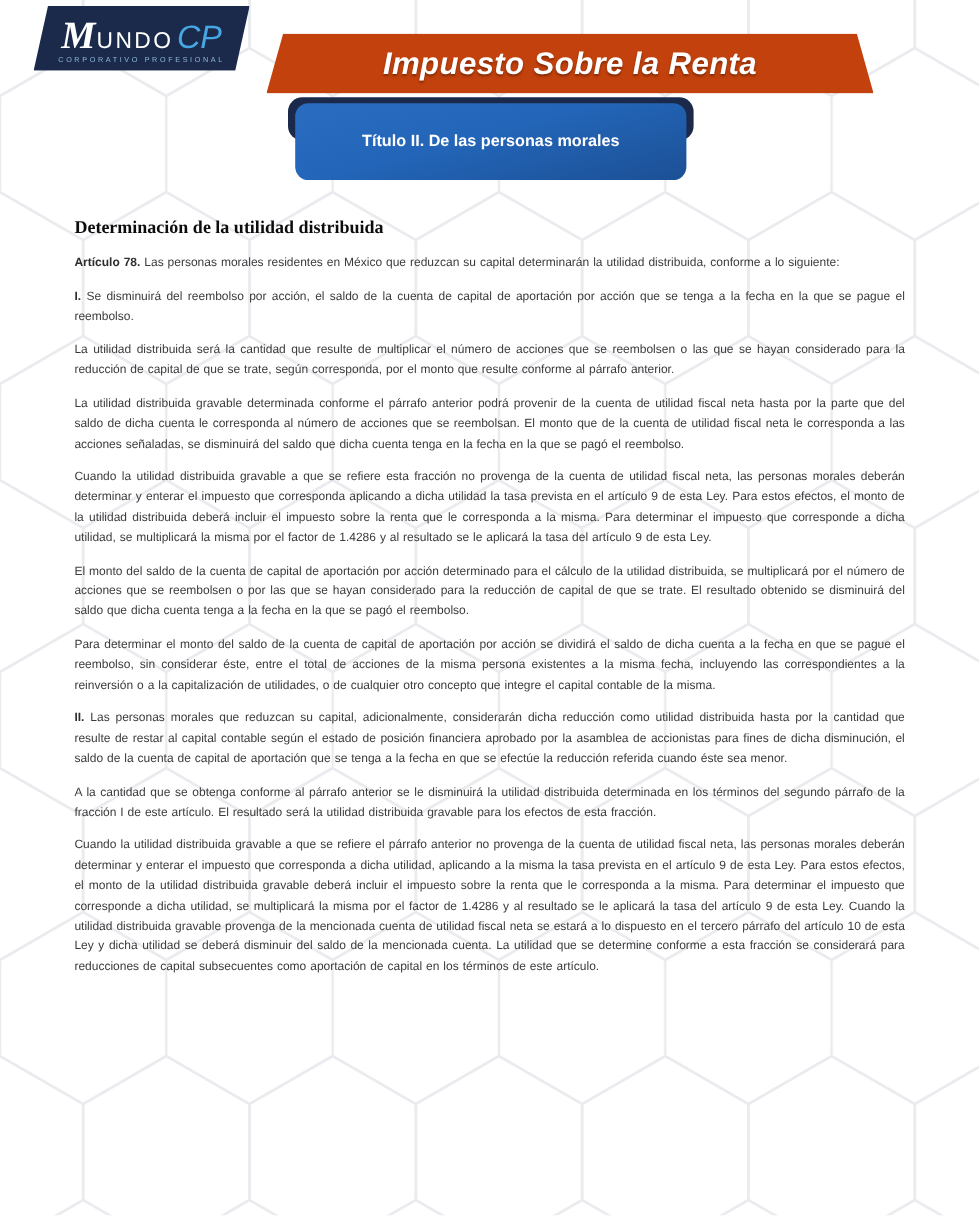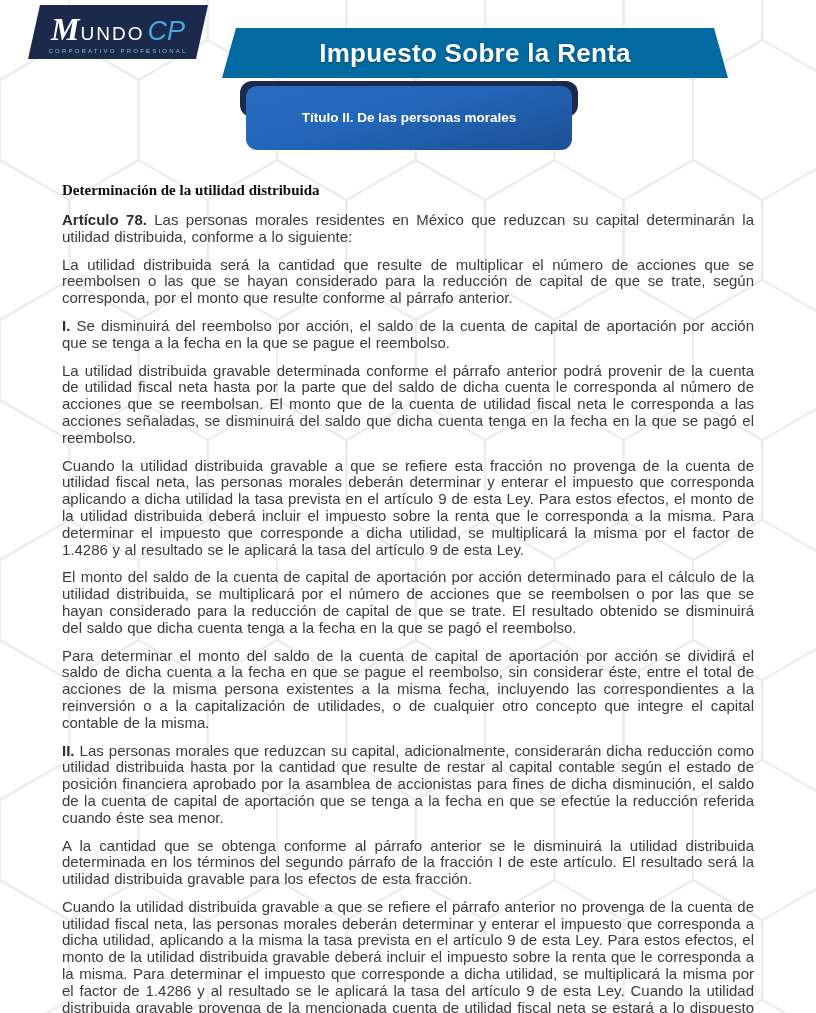--- a/index.html
+++ b/index.html
@@ -76,25 +76,26 @@
     letter-spacing: 2.2px;
     white-space: nowrap;
   }
 
   .banner {
     position: absolute;
     left: 222px;
     top: 28px;
     width: 506px;
     height: 50px;
-    background: #0369a1;
+    background: #c2410c;
     clip-path: polygon(14px 0, calc(100% - 14px) 0, 100% 100%, 0 100%);
     display: flex;
     align-items: center;
     justify-content: center;
+    font-style: italic;
   }
   .banner-title {
     color: #ffffff;
     font-size: 26px;
     font-weight: bold;
     letter-spacing: 0.3px;
     text-shadow: 0 1px 2px rgba(0,0,0,0.35);
   }
 
   .chapter-box {
@@ -136,21 +137,21 @@
     font-size: 15px;
     font-weight: bold;
     color: #0d0d0d;
     font-family: Liberation Serif, serif;
   }
   .content {
     margin: 0 62px;
   }
   .content p {
     text-align: justify;
-    font-size: 15px;
+    font-size: 10px;
     line-height: 16.8px;
     color: #3b3b3b;
     margin-bottom: 11px;
     word-spacing: 0.5px;
   }
   .content p strong {
     color: #2e2e2e;
     font-weight: bold;
   }
 </style>
@@ -194,24 +195,24 @@
     </div>
 
   </div>
 
   <h1 class="section-heading">Determinación de la utilidad distribuida</h1>
 
   <div class="content">
 
     <p><strong>Artículo 78.</strong> <span>Las personas morales residentes en México que reduzcan su capital determinarán la utilidad distribuida, conforme a lo siguiente:</span></p>
 
+    <p><strong>I.</strong> <span>Se disminuirá del reembolso por acción, el saldo de la cuenta de capital de aportación por acción que se tenga a la fecha en la que se pague el reembolso.</span></p>
+
     <p><strong></strong> <span>La utilidad distribuida será la cantidad que resulte de multiplicar el número de acciones que se reembolsen o las que se hayan considerado para la reducción de capital de que se trate, según corresponda, por el monto que resulte conforme al párrafo anterior.</span></p>
 
-    <p><strong>I.</strong> <span>Se disminuirá del reembolso por acción, el saldo de la cuenta de capital de aportación por acción que se tenga a la fecha en la que se pague el reembolso.</span></p>
-
     <p><strong></strong> <span>La utilidad distribuida gravable determinada conforme el párrafo anterior podrá provenir de la cuenta de utilidad fiscal neta hasta por la parte que del saldo de dicha cuenta le corresponda al número de acciones que se reembolsan. El monto que de la cuenta de utilidad fiscal neta le corresponda a las acciones señaladas, se disminuirá del saldo que dicha cuenta tenga en la fecha en la que se pagó el reembolso.</span></p>
 
     <p><strong></strong> <span>Cuando la utilidad distribuida gravable a que se refiere esta fracción no provenga de la cuenta de utilidad fiscal neta, las personas morales deberán determinar y enterar el impuesto que corresponda aplicando a dicha utilidad la tasa prevista en el artículo 9 de esta Ley. Para estos efectos, el monto de la utilidad distribuida deberá incluir el impuesto sobre la renta que le corresponda a la misma. Para determinar el impuesto que corresponde a dicha utilidad, se multiplicará la misma por el factor de 1.4286 y al resultado se le aplicará la tasa del artículo 9 de esta Ley.</span></p>
 
     <p><strong></strong> <span>El monto del saldo de la cuenta de capital de aportación por acción determinado para el cálculo de la utilidad distribuida, se multiplicará por el número de acciones que se reembolsen o por las que se hayan considerado para la reducción de capital de que se trate. El resultado obtenido se disminuirá del saldo que dicha cuenta tenga a la fecha en la que se pagó el reembolso.</span></p>
 
     <p><strong></strong> <span>Para determinar el monto del saldo de la cuenta de capital de aportación por acción se dividirá el saldo de dicha cuenta a la fecha en que se pague el reembolso, sin considerar éste, entre el total de acciones de la misma persona existentes a la misma fecha, incluyendo las correspondientes a la reinversión o a la capitalización de utilidades, o de cualquier otro concepto que integre el capital contable de la misma.</span></p>
 
     <p><strong>II.</strong> <span>Las personas morales que reduzcan su capital, adicionalmente, considerarán dicha reducción como utilidad distribuida hasta por la cantidad que resulte de restar al capital contable según el estado de posición financiera aprobado por la asamblea de accionistas para fines de dicha disminución, el saldo de la cuenta de capital de aportación que se tenga a la fecha en que se efectúe la reducción referida cuando éste sea menor.</span></p>
 

